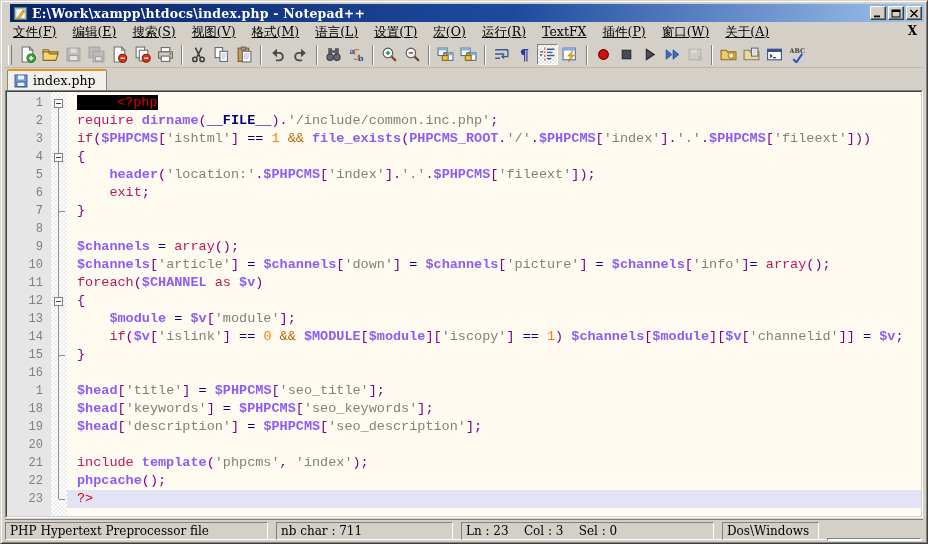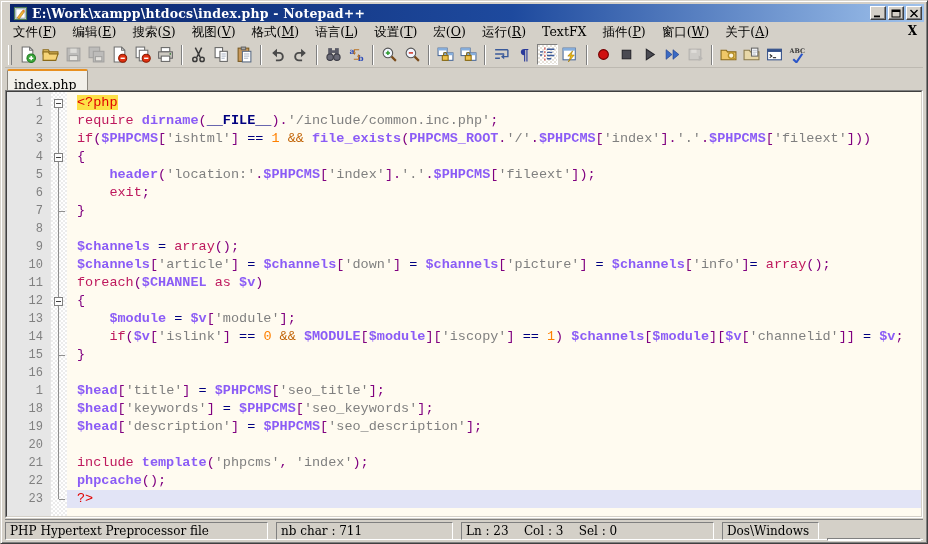--- a/index.html
+++ b/index.html
@@ -25,21 +25,21 @@
     border:1px solid;border-color:#FFFFFF #404040 #404040 #FFFFFF;
     box-shadow:inset -1px -1px 0 #808080;
     display:flex;align-items:center;justify-content:center;cursor:default;
   }
   .winbtn svg{width:10px;height:9px;display:block;}
   
   .menubar{
     position:absolute;top:22px;left:4px;right:4px;height:19px;
     display:flex;align-items:center;font-size:12.5px;color:#000;
   }
-  .menu-item{padding:1px 8px;white-space:nowrap;cursor:default;}
+  .menu-item{padding:1px 8px;white-space:nowrap;cursor:default;text-decoration:underline;}
   .menu-item u{text-decoration:underline;}
   .menu-close-x{position:absolute;right:6px;top:1px;font-weight:bold;font-size:12px;cursor:default;}
   
   .toolbar{
     position:absolute;top:41px;left:4px;right:4px;height:26px;
     display:flex;align-items:center;padding-left:2px;
     border-bottom:1px solid #BDB9B1;
   }
   .tgrip{width:4px;height:20px;margin:0 4px 0 1px;flex:none;
     border-left:1px solid #fff;border-right:1px solid #808080;}
@@ -57,21 +57,21 @@
   .ticon{display:flex;}
   
   .tabbar{
     position:absolute;top:67px;left:4px;right:4px;height:22px;
     display:flex;align-items:flex-end;padding-left:2px;
   }
   .tab{
     height:21px;display:flex;align-items:center;padding:1px 10px 1px 6px;gap:5px;
     background:#F2F0EA;border:1px solid #8A867E;border-bottom:none;
     border-top:2px solid #E89020;border-radius:2px 2px 0 0;
-    font-size:12.5px;color:#000;cursor:default;flex-direction:column;
+    font-size:12.5px;color:#000;cursor:default;
   }
   .tab svg{width:14px;height:14px;display:block;}
   
   .editor-frame{
     position:absolute;top:89px;left:4px;right:4px;bottom:25px;
     border:1px solid;border-color:#808080 #FFFFFF #FFFFFF #808080;
   }
   .editor-frame2{
     height:100%;border:1px solid;border-color:#404040 #D4D0C8 #D4D0C8 #404040;
     background:#FFFBF0;position:relative;overflow:hidden;
@@ -86,21 +86,21 @@
   .fold{width:16px;flex:none;position:relative;}
   .fold .vl{position:absolute;left:7px;top:0;bottom:0;width:1px;background:#909090;}
   .fold .vlb{position:absolute;left:7px;top:9px;bottom:0;width:1px;background:#909090;}
   .fold .vlt{position:absolute;left:7px;top:0;height:9px;width:1px;background:#909090;}
   .fold .st{position:absolute;left:8px;top:9px;width:6px;height:1px;background:#909090;}
   .fold .bx{position:absolute;left:3px;top:4.5px;width:9px;height:9px;background:#FCFCFC;
     border:1px solid #808080;}
   .fold .bx::after{content:"";position:absolute;left:1px;top:3px;width:5px;height:1px;background:#404040;}
   .code{flex:1;font-family:"Liberation Mono",monospace;font-size:13.5px;white-space:pre;padding-left:10px;color:#000;}
   .eline.cur .code{background:#E2E4F6;}
-  .tk-pp1{color:#E00000;background:#fde047;}
+  .tk-pp1{color:#E00000;background:#000000;padding-left:40px;}
   .tk-pp{color:#E00000;}
   .tk-kw{color:#be185d;font-weight:normal;}
   .tk-mg{color:#000080;font-weight:bold;}
   .tk-st{color:#808080;}
   .tk-nu{color:#FF8000;}
   .tk-am{color:#C06000;}
   .tk-op{color:#800080;}
   .tk-eq{color:#000080;}
   .tk-pl{color:#8b5cf6;font-weight:bold;}
   

